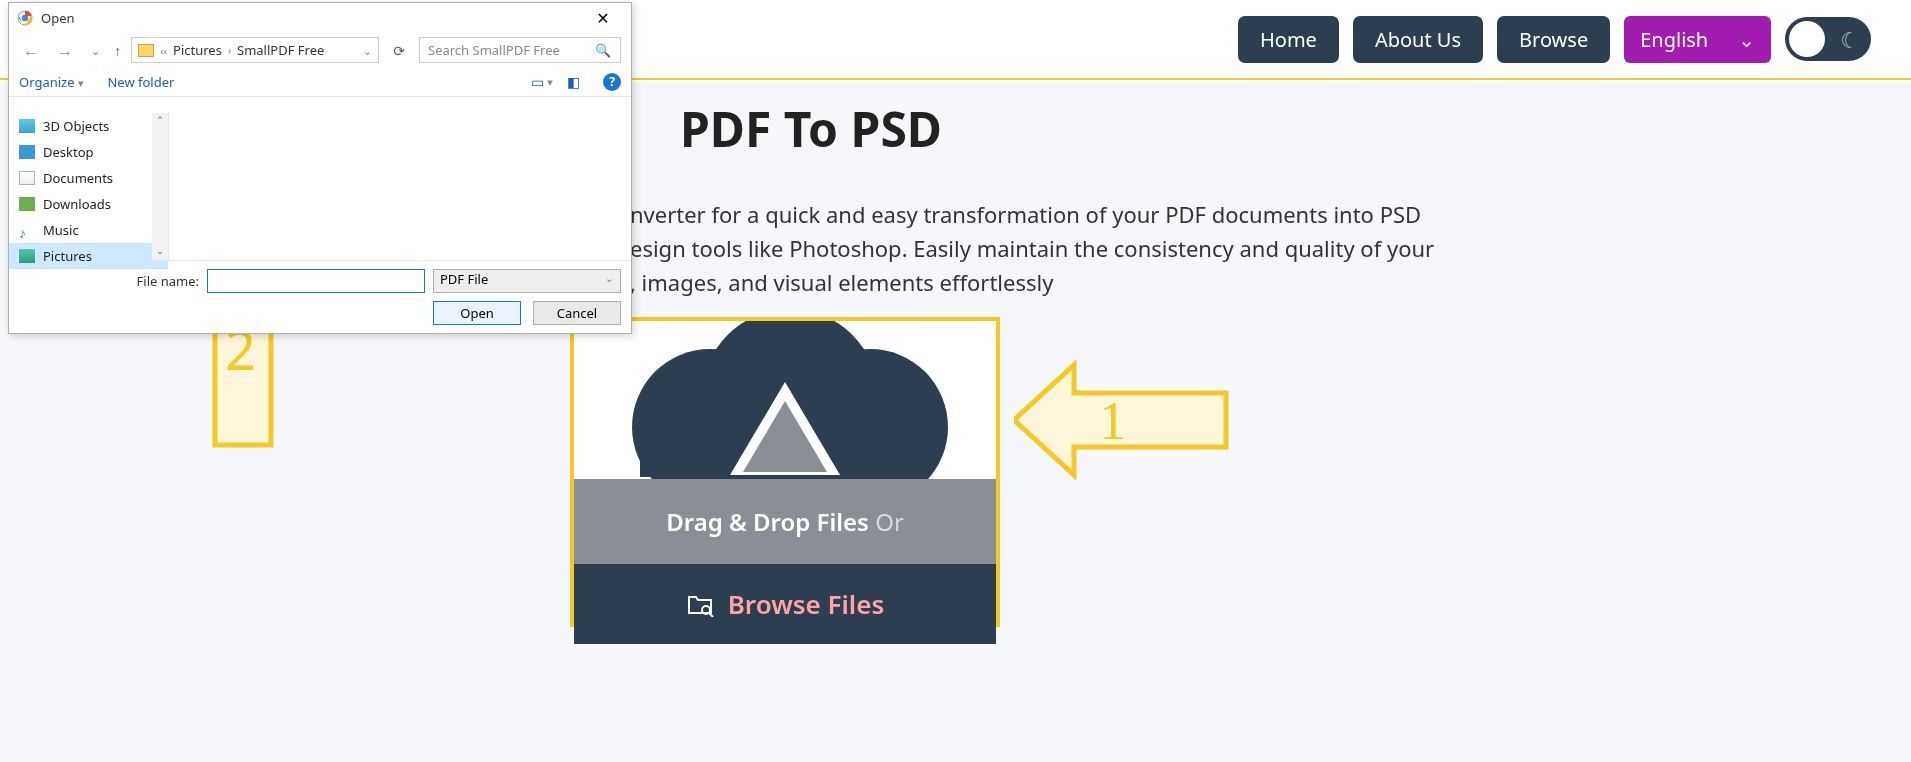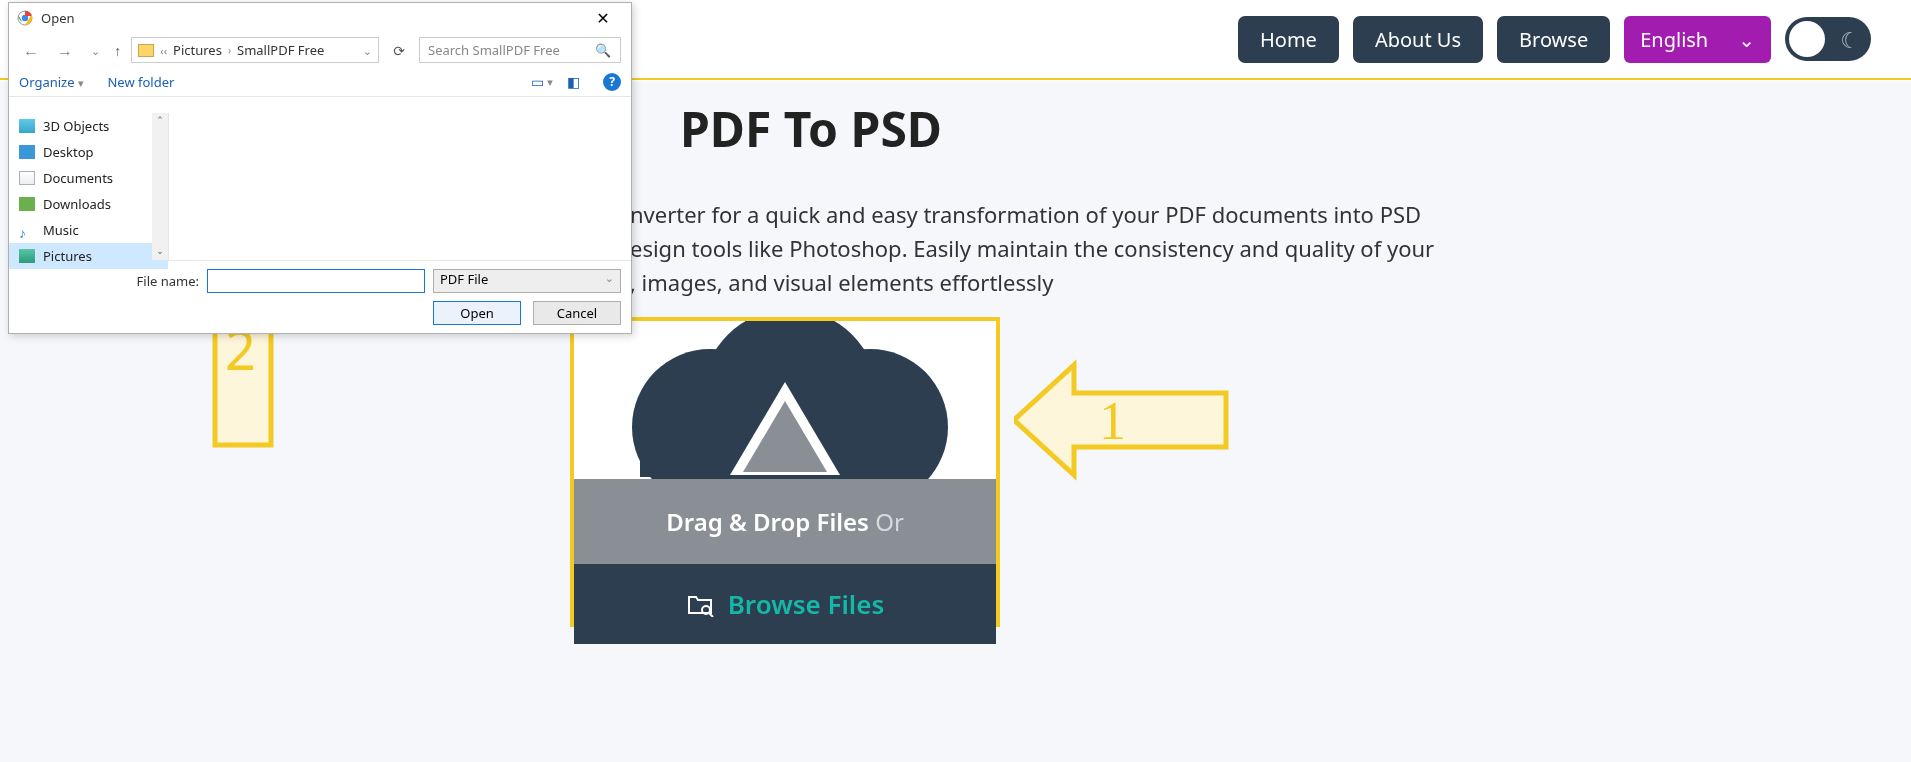--- a/index.html
+++ b/index.html
@@ -20,21 +20,21 @@
 .main { position: absolute; left: 570px; top: 96px; width: 1100px; }
 .page-title { font-size: 48px; font-weight: 700; color: #222; margin-bottom: 36px; margin-left: 110px; }
 .page-desc { font-size: 22px; color: #333; line-height: 1.55; margin-bottom: 18px; margin-left: 60px; }
 
 
 .upload-box { border: 4px solid #f3c923; width: 430px; height: 310px; margin-left: 0; position: relative; background: #fff; }
 .cloud-area { height: 158px; position: relative; overflow: hidden; background:#fff; }
 .cloud-svg { position:absolute; left:50%; transform:translateX(-50%); top:-4px; }
 .drag-bar { background: #8a8f95; color: #fff; font-size: 24px; text-align: center; padding: 26px 0; font-weight: 600; }
 .drag-bar .or { color: #d7d9db; font-weight: 400; }
-.browse-bar { background: #2c3e50; color: #14b8a6; font-size: 26px; text-align: center; padding: 22px 0; font-weight: 600; display: flex; align-items: center; justify-content: center; gap: 14px; cursor: pointer; }
+.browse-bar { background: #2c3e50; color: #fca5a5; font-size: 26px; text-align: center; padding: 22px 0; font-weight: 600; display: flex; align-items: center; justify-content: center; gap: 14px; cursor: pointer; }
 
 
 .arrow-holder { position: absolute; }
 .arrow-num { font-family: Georgia, serif; font-size: 54px; color: #f3c923; font-weight: 400; }
 
 
 .dialog { position: absolute; top: 2px; left: 8px; width: 624px; height: 332px; background: #fff; border: 1px solid #b0b0b0; box-shadow: 2px 2px 8px rgba(0,0,0,.18); z-index: 50; display:flex; flex-direction:column; }
 .dlg-titlebar { display: flex; align-items: center; height: 30px; padding: 0 8px; font-size: 13px; color: #333; }
 .dlg-titlebar .chrome-ico { width:16px; height:16px; margin-right:8px; }
 .dlg-close { margin-left: auto; width: 40px; text-align: center; font-size: 16px; color: #000; cursor: pointer; }

